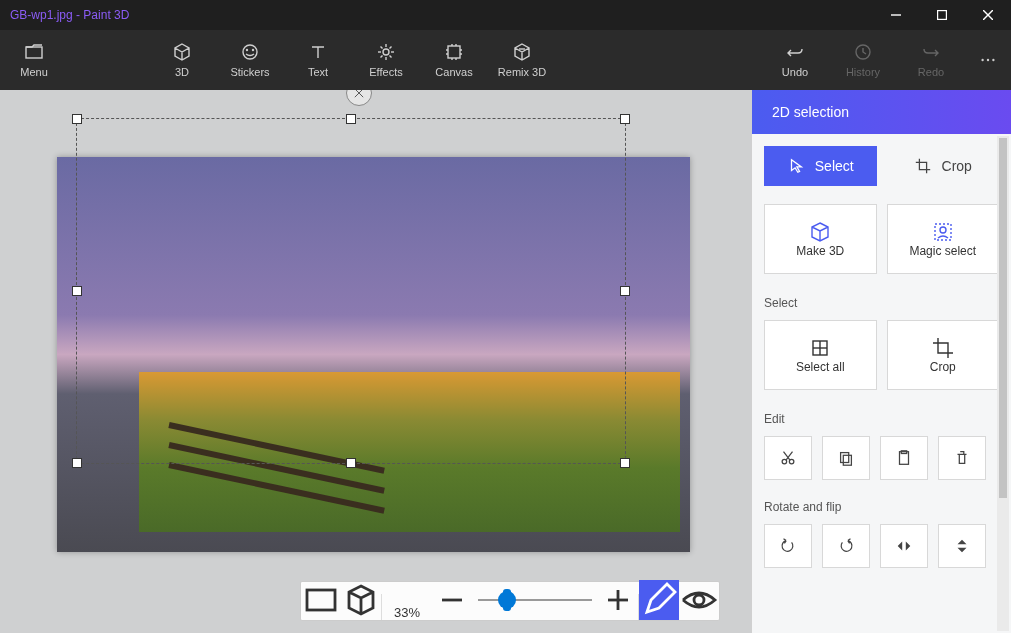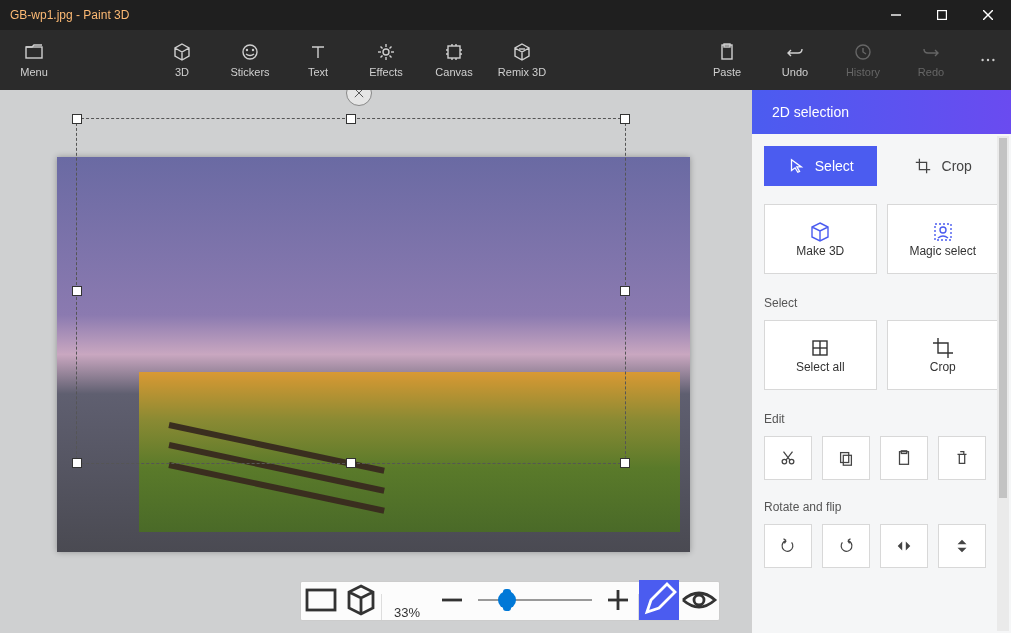--- a/index.html
+++ b/index.html
@@ -1,19 +1,19 @@
 <!DOCTYPE html>
 <html><head>
 <meta charset="utf-8">
 <style>
   * { box-sizing: border-box; margin: 0; padding: 0; font-family: "Segoe UI", sans-serif; }
   body { width: 1011px; height: 633px; background: #1f1f1f; overflow: hidden; position: relative; }
 
   
-  .titlebar { height: 30px; background: #1f1f1f; display: flex; align-items: center; color: #fdba74; font-size: 12px; }
+  .titlebar { height: 30px; background: #1f1f1f; display: flex; align-items: center; color: #8b5cf6; font-size: 12px; }
   .titlebar .title { padding-left: 10px; flex: 1; }
   .titlebar .win-btn { width: 46px; height: 30px; display: flex; align-items: center; justify-content: center; color: #fff; }
   .titlebar .win-btn svg { width: 10px; height: 10px; }
 
   
   .toolbar { height: 60px; background: #2b2b2b; display: flex; align-items: center; color: #d0d0d0; font-size: 11px; }
   .tool { display: flex; flex-direction: column; align-items: center; justify-content: center; gap: 4px; width: 68px; height: 60px; }
   .tool svg { width: 20px; height: 20px; }
   .tool.disabled { color: #666; }
   .toolbar .spacer { flex: 1; }
@@ -141,27 +141,20 @@
   <div class="tool">
     <svg viewBox="0 0 20 20">
         <path d="M10 2 L17 6 L17 14 L10 18 L3 14 L3 6 Z M3 6 L10 10 L17 6 M10 10 L10 18"></path>
         <path d="M7 7 L13 7"></path>
       </svg>
     <span>Remix 3D</span>
   </div>
   <div class="spacer"></div>
   <div class="tool">
     <svg viewBox="0 0 20 20">
-        <rect x="5" y="3" width="10" height="14"></rect>
-        <rect x="7" y="2" width="6" height="3"></rect>
-      </svg>
-    <span>Paste</span>
-  </div>
-  <div class="tool">
-    <svg viewBox="0 0 20 20">
         <path d="M6 8 L3 11 L6 14 M3 11 L13 11 Q17 11 17 7"></path>
       </svg>
     <span>Undo</span>
   </div>
   <div class="tool disabled">
     <svg viewBox="0 0 20 20">
         <circle cx="10" cy="10" r="7"></circle>
         <path d="M10 6 L10 10 L13 12"></path>
       </svg>
     <span>History</span>

